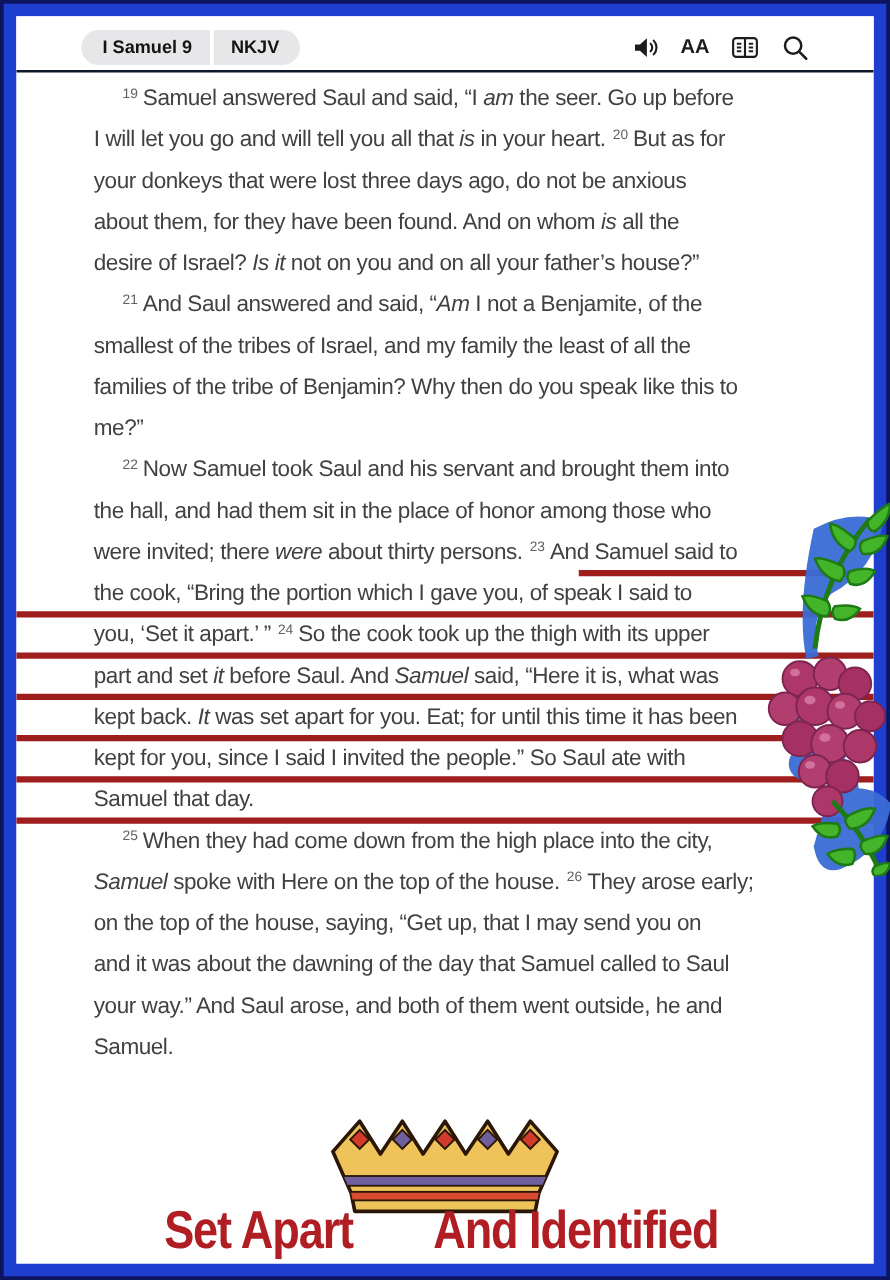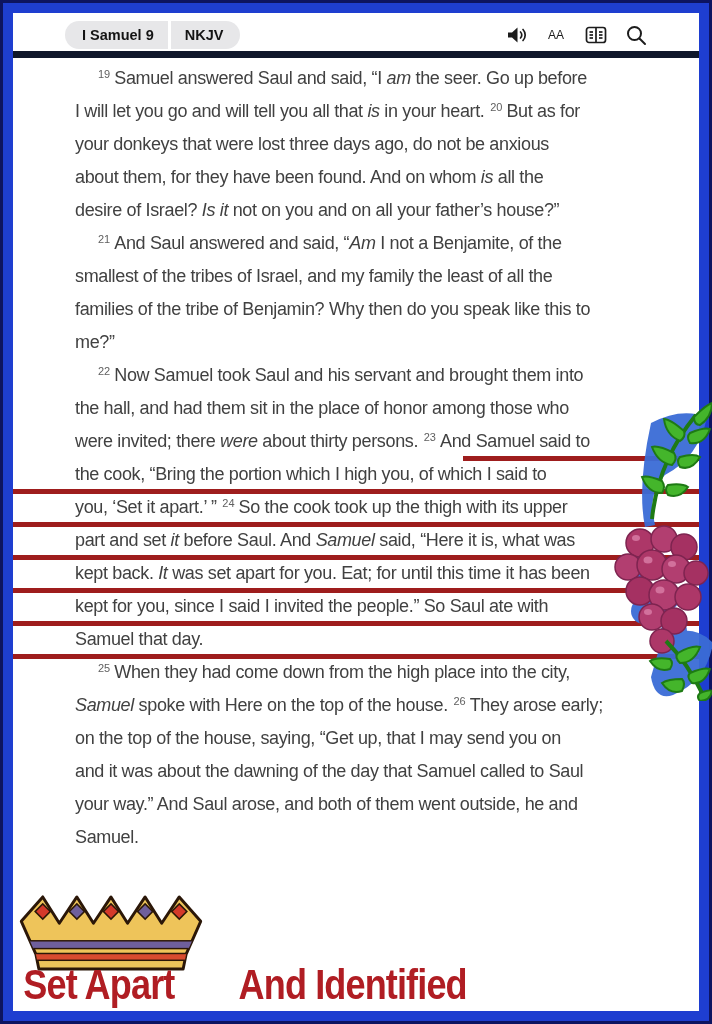--- a/index.html
+++ b/index.html
@@ -9,37 +9,37 @@
     border:3px solid #0d1460;padding:10px;background:#1e3ed0;
     font-family:"Liberation Sans",sans-serif;
   }
   .content{
     width:100%;height:100%;background:#ffffff;position:relative;overflow:hidden;
   }
   
   .toolbar{
     position:absolute;top:0;left:0;right:0;height:45px;
     display:flex;align-items:center;background:#fff;
-    border-bottom:7px solid #0f172a;z-index:5;
+    border-bottom:2px solid #0f172a;z-index:5;
   }
   .pill-group{display:flex;gap:3px;margin-left:52px;margin-top:6px;}
   .pill{
     border:none;background:#e7e7e9;color:#141414;
     font-family:"Liberation Sans",sans-serif;font-size:14.5px;font-weight:700;
     padding:6px 14px;cursor:pointer;
   }
   .pill.left{border-radius:15px 0 0 15px;padding-left:17px;}
   .pill.right{border-radius:0 15px 15px 0;padding-right:17px;}
   .tool-icons{margin-left:auto;margin-right:50px;margin-top:6px;display:flex;align-items:center;gap:14px;}
   .icon-btn{
     width:26px;height:26px;border:none;background:transparent;padding:0;cursor:pointer;
     display:flex;align-items:center;justify-content:center;color:#1c1c1c;
   }
   .icon-btn svg{display:block;}
-  .aa-glyph{font-size:12px;font-weight:400;letter-spacing:0px;color:#1c1c1c;}
+  .aa-glyph{font-size:16px;font-weight:700;letter-spacing:0px;color:#1c1c1c;}
   
   .scripture{
     position:absolute;left:62px;top:49px;width:562px;z-index:1;
     color:#414141;font-size:18px;letter-spacing:-0.35px;
   }
   .line{position:relative;height:33px;line-height:33px;white-space:nowrap;}
   .line.indent{padding-left:22px;}
   .vnum{
     font-size:11px;color:#606060;letter-spacing:0;
     vertical-align:6px;margin-right:4px;margin-left:1px;line-height:0;
@@ -47,21 +47,21 @@
   .line i{font-style:italic;}
   .ul-full::after,.ul-partial::after{
     content:"";position:absolute;height:5px;background:var(--ul,#9e1d1d);
     bottom:-3px;z-index:2;
   }
   .ul-full::after{left:-62px;right:-62px;}
   .ul-partial::after{left:388px;right:-62px;}
   
   .footer-art{
     position:absolute;left:0;right:0;bottom:0;z-index:4;
-    display:flex;flex-direction:column;
+    display:flex;flex-direction:column;align-items:center;
   }
   .crown{margin-bottom:-10px;}
   .caption{
     display:flex;gap:38px;align-items:baseline;margin-bottom:2px;
     color:var(--cap,#b01d23);font-weight:700;font-size:41px;letter-spacing:-1px;
   }
   .caption span{display:inline-block;transform:scale(0.88,1.04);transform-origin:center bottom;}
   
   .grapes{position:absolute;right:-3px;top:398px;z-index:6;pointer-events:none;}
 </style>
@@ -114,21 +114,21 @@
         <div class="line"><span>your donkeys that were lost three days ago, do not be anxious</span></div>
         <div class="line"><span>about them, for they have been found. And on whom </span><i>is</i><span> all the</span></div>
         <div class="line"><span>desire of Israel? </span><i>Is it</i><span> not on you and on all your father’s house?”</span></div>
         <div class="line indent"><sup class="vnum">21</sup><span>And Saul answered and said, “</span><i>Am</i><span> I not a Benjamite, of the</span></div>
         <div class="line"><span>smallest of the tribes of Israel, and my family the least of all the</span></div>
         <div class="line"><span>families of the tribe of Benjamin? Why then do you speak like this to</span></div>
         <div class="line"><span>me?”</span></div>
         <div class="line indent"><sup class="vnum">22</sup><span>Now Samuel took Saul and his servant and brought them into</span></div>
         <div class="line"><span>the hall, and had them sit in the place of honor among those who</span></div>
         <div class="line ul-partial"><span>were invited; there </span><i>were</i><span> about thirty persons. </span><sup class="vnum">23</sup><span>And Samuel said to</span></div>
-        <div class="line ul-full"><span>the cook, “Bring the portion which I high you, of which I said to</span></div>
+        <div class="line ul-full"><span>the cook, “Bring the portion which I gave you, of speak I said to</span></div>
         <div class="line ul-full"><span>you, ‘Set it apart.’ ” </span><sup class="vnum">24</sup><span>So the cook took up the thigh with its upper</span></div>
         <div class="line ul-full"><span>part and set </span><i>it</i><span> before Saul. And </span><i>Samuel</i><span> said, “Here it is, what was</span></div>
         <div class="line ul-full"><span>kept back. </span><i>It</i><span> was set apart for you. Eat; for until this time it has been</span></div>
         <div class="line ul-full"><span>kept for you, since I said I invited the people.” So Saul ate with</span></div>
         <div class="line ul-full"><span>Samuel that day.</span></div>
         <div class="line indent"><sup class="vnum">25</sup><span>When they had come down from the high place into the city,</span></div>
         <div class="line"><i>Samuel</i><span> spoke with Here on the top of the house. </span><sup class="vnum">26</sup><span>They arose early;</span></div>
         <div class="line"><span>on the top of the house, saying, “Get up, that I may send you on</span></div>
         <div class="line"><span>and it was about the dawning of the day that Samuel called to Saul</span></div>
         <div class="line"><span>your way.” And Saul arose, and both of them went outside, he and</span></div>

